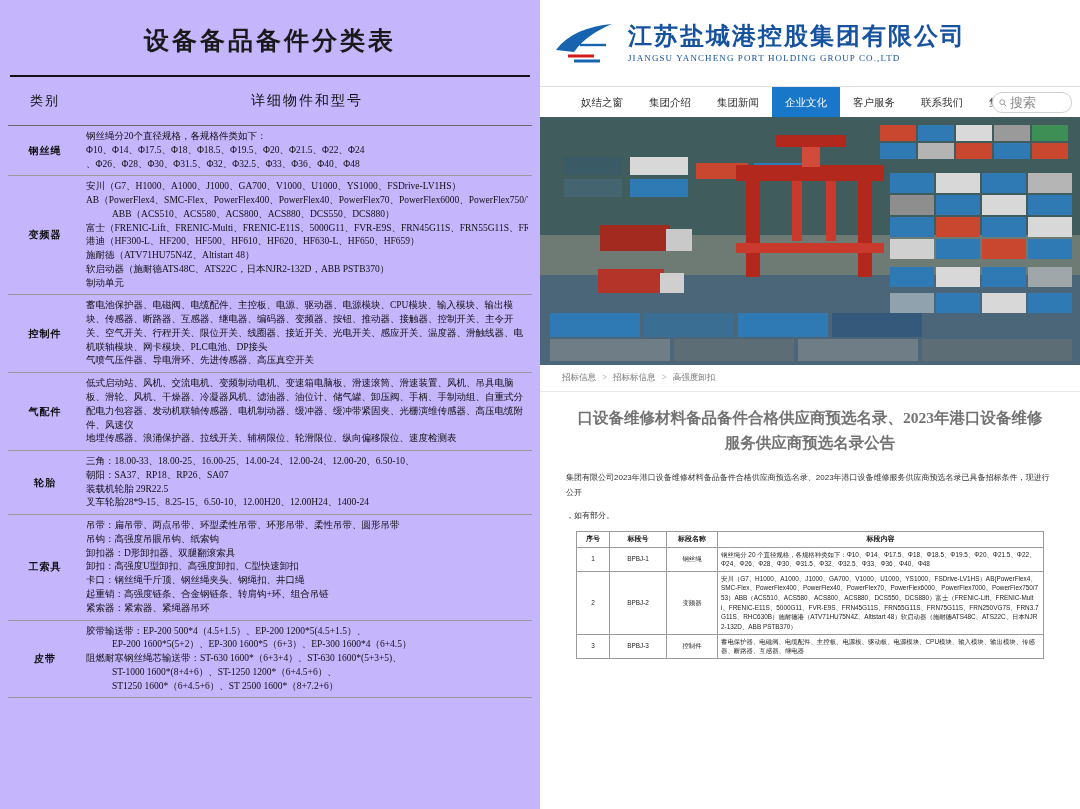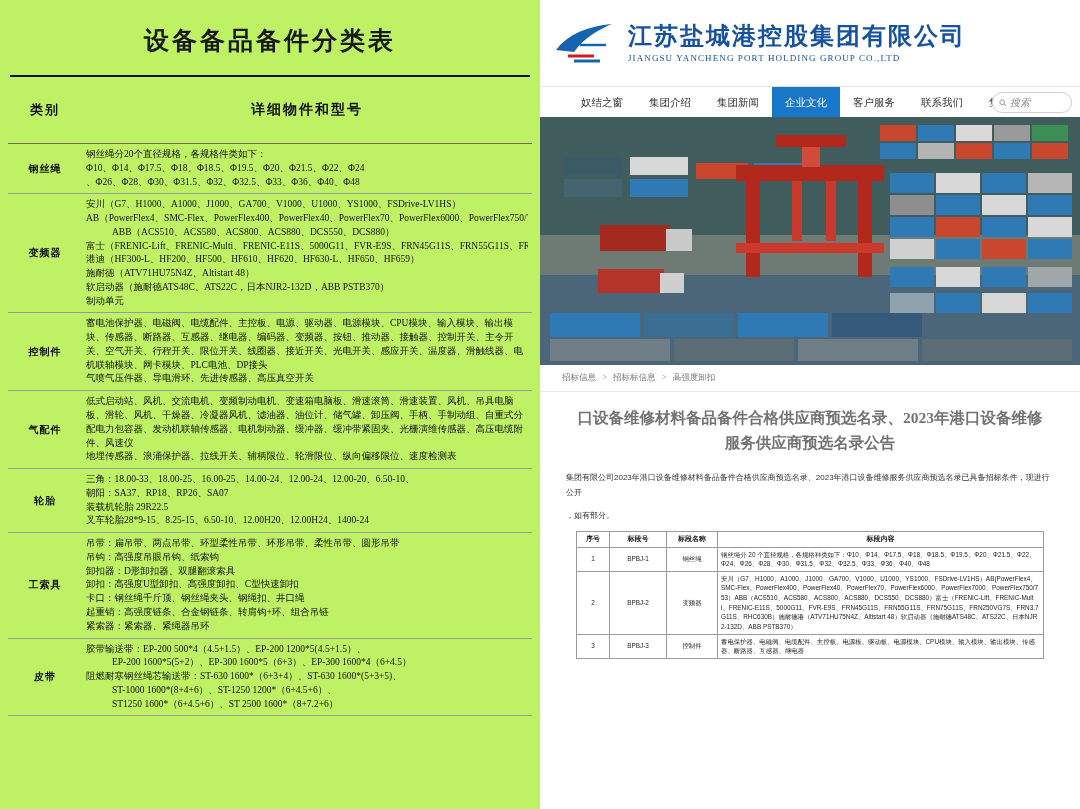--- a/index.html
+++ b/index.html
@@ -7,21 +7,21 @@
     width:1080px;height:809px;
     background:#ffffff;
     font-family:"Liberation Sans", sans-serif;
     overflow:hidden;
     position:relative;
   }
   .split{display:flex;width:1080px;height:809px;}
 
   
   .left{
-    width:540px;height:809px;background:#bef264;position:relative;
+    width:540px;height:809px;background:#c4b5fd;position:relative;
     box-sizing:border-box;padding:0 8px;
   }
   .doc-title{
     text-align:center;
     font-family:"Liberation Serif", serif;
     font-size:25px;font-weight:bold;letter-spacing:3px;
     color:#1a1a1a;
     padding:24px 0 18px 0;
   }
   .rule{height:2px;background:#111;margin:0 2px;}
@@ -38,22 +38,22 @@
     font-family:"Liberation Serif", serif;
   }
   .tbl .det{
     font-size:9.5px;line-height:1.45;
     font-family:"Liberation Serif", serif;
     word-break:break-all;
   }
   .tbl tr.head td{
     border-bottom:1px solid #6a6a6a;
     border-top:none;
-    font-size:14px;font-weight:bold;letter-spacing:2px;
-    text-align:center;padding:24px 4px;margin-top:23px;
+    font-size:14px;font-weight:normal;letter-spacing:2px;
+    text-align:center;padding:15px 4px;margin-top:23px;
   }
   .tbl tr.head td.cat{font-size:13px;}
   .det div{white-space:nowrap;overflow:hidden;}
   .det div.wrapok{white-space:normal;}
   .indent{padding-left:26px;}
 
   
   .right{
     width:540px;height:809px;background:#ffffff;position:relative;
     box-sizing:border-box;
@@ -80,21 +80,21 @@
     display:flex;align-items:center;gap:0;padding-left:28px;font-size:10.5px;
     color:#333;position:relative;
   }
   .nav .item{padding:0 13px;white-space:nowrap;line-height:30px;}
   .nav .item.active{background:#1877c9;color:#fff;}
   .nav .search{
     position:absolute;right:8px;top:5px;width:66px;height:19px;
     border:1px solid #cfcfcf;border-radius:10px;display:flex;align-items:center;
     gap:3px;padding:0 6px;background:#fff;
   }
-  .nav .search span{font-size:10px;color:#888;font-style:italic;}
+  .nav .search span{font-size:13px;color:#888;}
   .hero{width:540px;height:248px;position:relative;overflow:hidden;background:#2c4558;}
   .crumb{
     font-size:8.5px;color:#777;padding:7px 0 7px 22px;border-bottom:1px solid #e8e8e8;
     display:flex;gap:6px;align-items:center;font-family:Liberation Mono, monospace;
   }
   .crumb .sep{color:#bbb;}
   .art-title{
     text-align:center;font-weight:bold;color:#737373;
     font-size:15.5px;line-height:1.6;padding:14px 30px 6px 30px;
     font-family:"Liberation Serif", serif;

